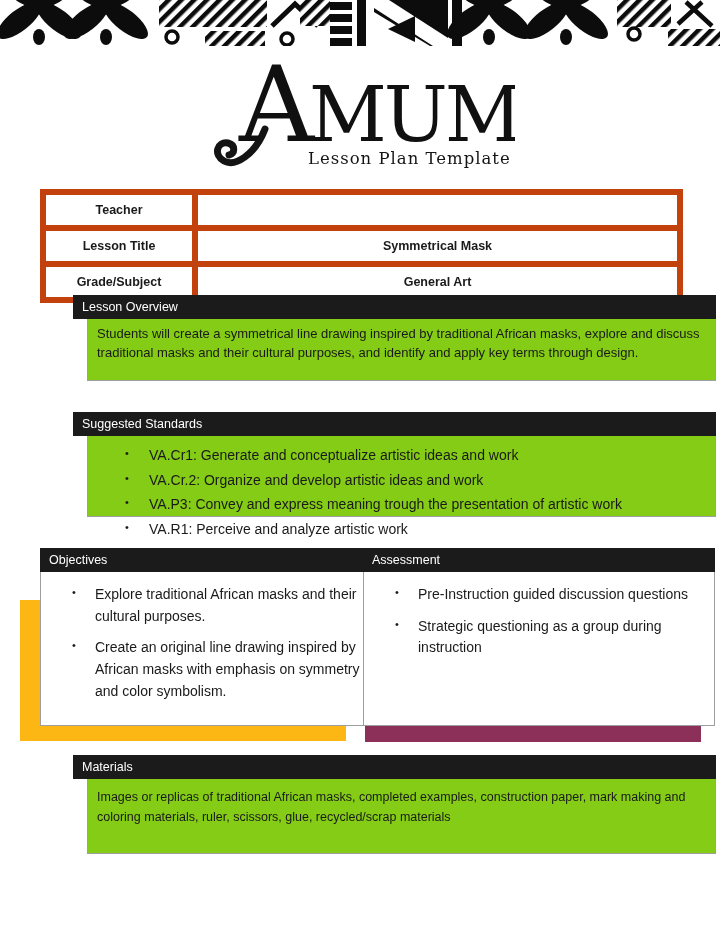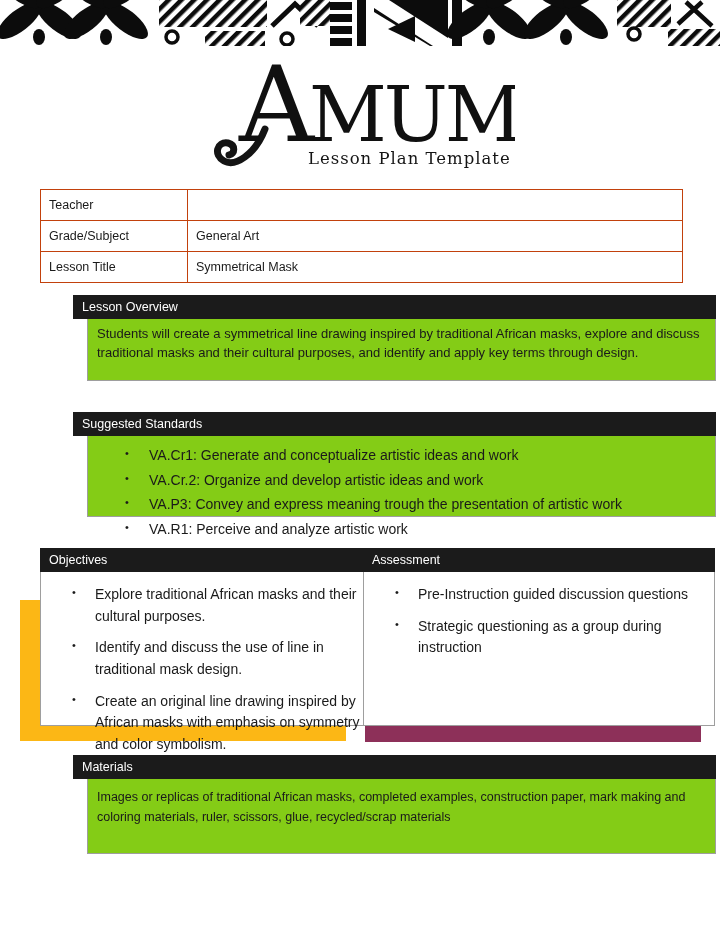--- a/index.html
+++ b/index.html
@@ -9,22 +9,22 @@
   }
   
   .banner{position:absolute;top:0;left:0;display:block;}
   
   .logo-wrap{position:absolute;top:55px;left:0;width:720px;text-align:center;}
   
   .info-table{
     position:absolute;top:189px;left:40px;width:643px;border-collapse:collapse;
   }
   .info-table td{
-    border:1px solid #c2410c;height:26px;padding:2px 8px;
-    font-size:12.5px;font-weight:normal;vertical-align:middle;
+    border:6px solid #c2410c;height:26px;padding:2px 8px;
+    font-size:12.5px;font-weight:bold;vertical-align:middle;text-align:center;
   }
   .info-table td.lbl{width:130px;}
   
   .sec{position:absolute;left:40px;width:643px;padding-left:33px;}
   .sec-header{
     background:var(--header-bar,#1b1b1b);color:#fff;height:24px;line-height:24px;
     padding:0 9px;font-size:12.5px;box-sizing:border-box;
   }
   .sec-body{
     background:#84cc16;border:1px solid #9e9e9e;border-top:none;box-sizing:border-box;
@@ -120,26 +120,26 @@
     </svg>
   </div>
 
   <table class="info-table">
     <tbody>
         <tr>
       <td class="lbl">Teacher</td>
       <td></td>
     </tr>
     <tr>
+      <td class="lbl">Lesson Title</td>
+      <td>Symmetrical Mask</td>
+    </tr>
+    <tr>
       <td class="lbl">Grade/Subject</td>
       <td>General Art</td>
-    </tr>
-    <tr>
-      <td class="lbl">Lesson Title</td>
-      <td>Symmetrical Mask</td>
     </tr>
   </tbody>
     </table>
 
   <div class="sec sec-overview">
     <div class="sec-header">Lesson Overview</div>
     <div class="sec-body">Students will create a symmetrical line drawing inspired by traditional African masks, explore and discuss traditional masks and their cultural purposes, and identify and apply key terms through design.</div>
   </div>
 
   <div class="sec sec-standards">
@@ -156,21 +156,20 @@
 
   <div class="two-col">
     <div class="accent accent-yellow"></div>
     <div class="accent accent-maroon"></div>
 
     <div class="col col-left">
       <div class="sec-header">Objectives</div>
       <div class="box">
         <ul class="bullets">
           <li>Explore traditional African masks and their cultural purposes.</li>
-          <li>Identify and discuss the use of line in traditional mask design.</li>
           <li>Create an original line drawing inspired by African masks with emphasis on symmetry and color symbolism.</li>
         </ul>
       </div>
     </div>
 
     <div class="col col-right">
       <div class="sec-header">Assessment</div>
       <div class="box">
         <ul class="bullets">
           <li>Pre-Instruction guided discussion questions</li>

